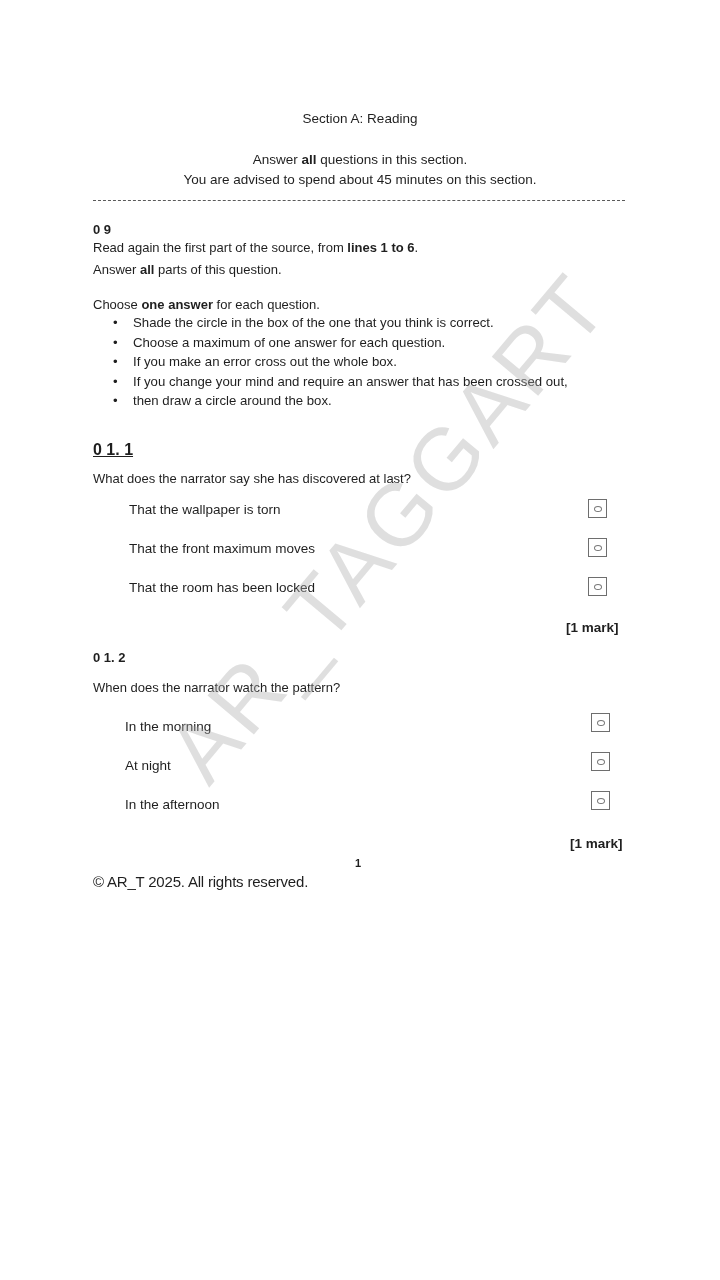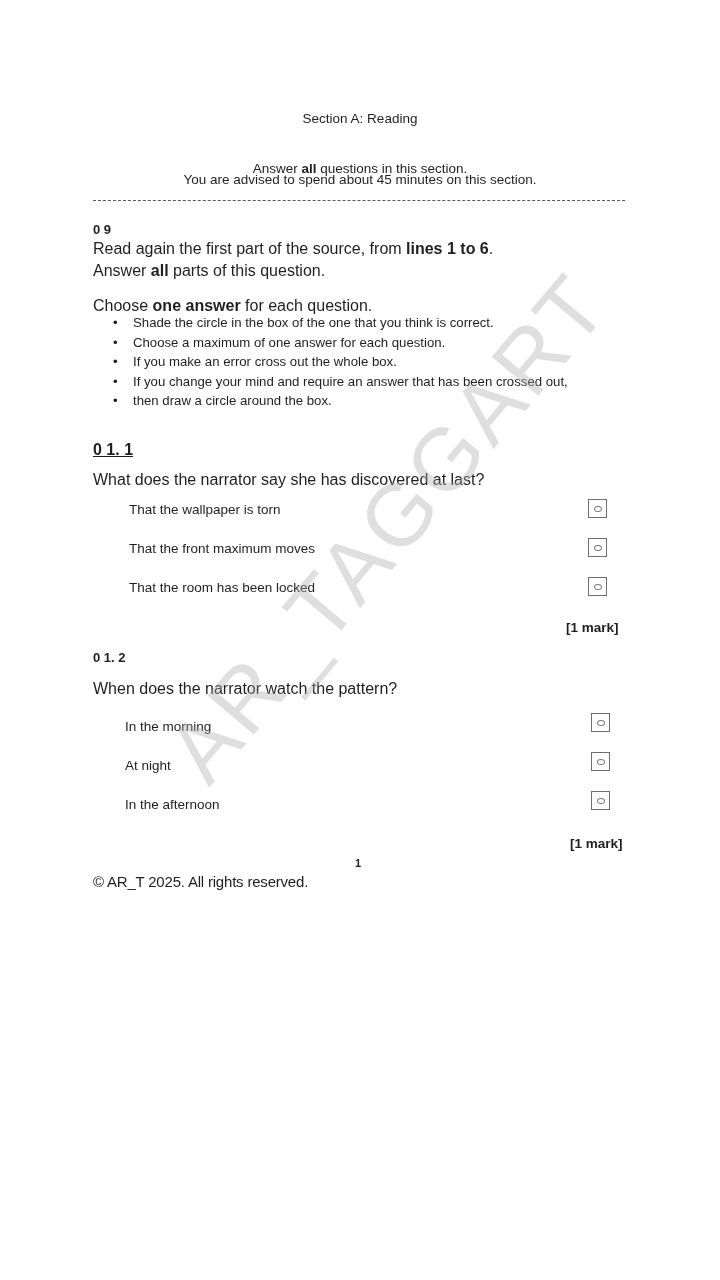--- a/index.html
+++ b/index.html
@@ -14,29 +14,29 @@
       overflow: hidden;
       font-family: "Liberation Sans", "DejaVu Sans", sans-serif;
       color: #1f1f1f;
       font-size: 13px;
     }
     .abs { position: absolute; }
     .center { left: 0; width: 720px; text-align: center; }
     .b { font-weight: bold; }
 
     .section-title { top: 111px; font-size: 13.5px; font-weight: normal; }
-    .intro-1 { top: 161px; font-size: 13.5px; }
+    .intro-1 { top: 152px; font-size: 13.5px; }
     .intro-2 { top: 172px; font-size: 13.5px; }
 
     .dash-line {
       top: 200px; left: 93px; width: 532px; height: 0;
       border-top: 1.5px dashed #5a5a5a;
     }
 
-    .txt { left: 93px; font-size: 16px; white-space: nowrap; }
+    .txt { left: 93px; font-size: 13px; white-space: nowrap; }
 
     .bullets {
       top: 313px; left: 113px; margin: 0; padding: 0; list-style: none;
       font-size: 13.2px; line-height: 19.5px;
     }
     .bullets li { position: relative; padding-left: 20px; }
     .bullets li::before {
       content: "\2022"; position: absolute; left: 0; top: 0;
     }
 

